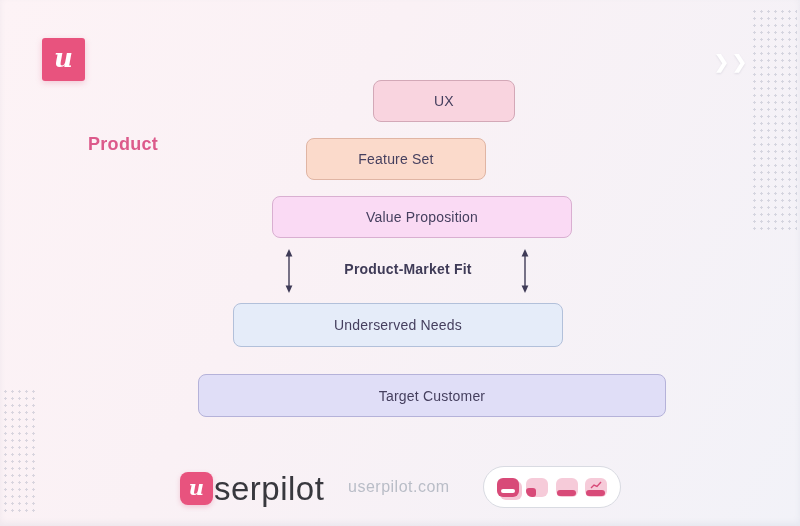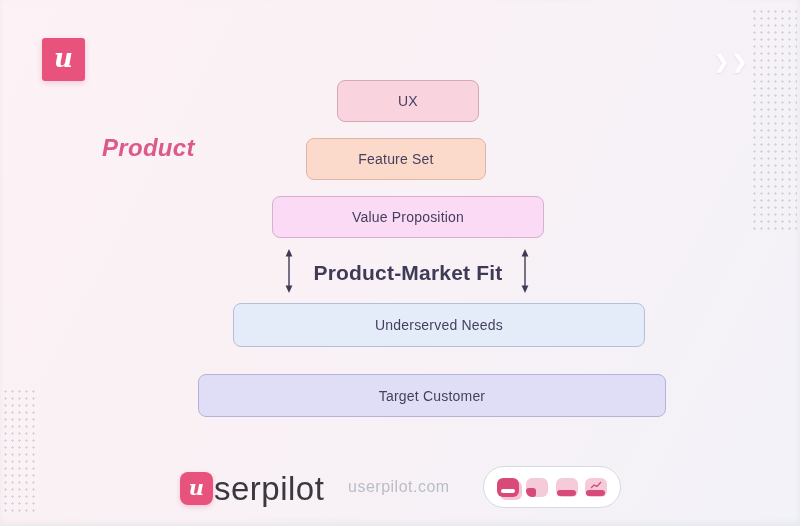--- a/index.html
+++ b/index.html
@@ -42,50 +42,50 @@
   .chevrons{
     position:absolute;left:714px;top:51px;
     color:#ffffff;font-weight:bold;font-size:18px;
     letter-spacing:3px;
     text-shadow:0 1px 2px rgba(150,150,170,.25);
     user-select:none;
   }
 
   
   .side-label{
-    position:absolute;left:102px;
-    font-size:24px;font-weight:bold;letter-spacing:.3px;font-style:italic;
+    position:absolute;left:88px;
+    font-size:18px;font-weight:bold;letter-spacing:.3px;
   }
   .side-label.product{top:134px;}
   .side-label.market{top:329px;}
 
   
   .pbox{
     position:absolute;
     height:42px;
     border:1px solid;
     border-radius:8px;
     display:flex;align-items:center;justify-content:center;
     font-size:14px;font-weight:500;color:#453f5e;
     letter-spacing:.2px;
     box-sizing:border-box;
   }
   .pbox.ux{left:337px;top:80px;width:142px;}
   .pbox.feature{left:306px;top:138px;width:180px;}
-  .pbox.value{left:272px;top:196px;width:272px;}
-  .pbox.needs{left:233px;top:303px;width:412px;height:44px;}
+  .pbox.value{left:272px;top:196px;width:300px;}
+  .pbox.needs{left:233px;top:303px;width:330px;height:44px;}
   .pbox.customer{left:198px;top:374px;width:468px;height:43px;}
 
   .fit-arrow{position:absolute;top:249px;}
   .fit-arrow.left{left:283px;}
   .fit-arrow.right{left:519px;}
   .fit-label{
     position:absolute;left:300px;top:261px;width:216px;
     text-align:center;
-    font-size:21px;font-weight:bold;color:#3f3b57;
+    font-size:14px;font-weight:bold;color:#3f3b57;
     letter-spacing:.2px;
   }
 
   
   .wordmark{
     position:absolute;left:180px;top:472px;
     display:flex;align-items:center;
   }
   .wordmark-badge{
     width:33px;height:33px;border-radius:8px;
@@ -136,21 +136,21 @@
 
   <div class="logo-badge" style="background: rgb(232, 83, 126);">
     <span class="script-u">u</span>
   </div>
 
   <div class="chevrons">❯❯</div>
 
   <div class="side-label product" style="color: rgb(220, 90, 139);">Product</div>
 
 
-  <div class="pbox ux" style="background: rgb(249, 212, 223); border-color: rgb(211, 168, 183);">UX</div>
+  <div class="pbox ux" style="background: rgb(249, 212, 223); border-color: rgb(211, 168, 183); margin-left: 36px;">UX</div>
 
   <div class="pbox feature" style="background: rgb(251, 218, 203); border-color: rgb(224, 181, 164);">Feature Set</div>
 
   <div class="pbox value" style="background: rgb(250, 218, 244); border-color: rgb(217, 175, 209);">Value Proposition</div>
 
   <svg class="fit-arrow left" width="12" height="44" viewBox="0 0 12 44">
     <line x1="6" y1="6" x2="6" y2="38" stroke="#3f3b57" stroke-width="1.4"></line>
     <polygon points="6,0 2.6,7.5 9.4,7.5" fill="#3f3b57"></polygon>
     <polygon points="6,44 2.6,36.5 9.4,36.5" fill="#3f3b57"></polygon>
   </svg>

